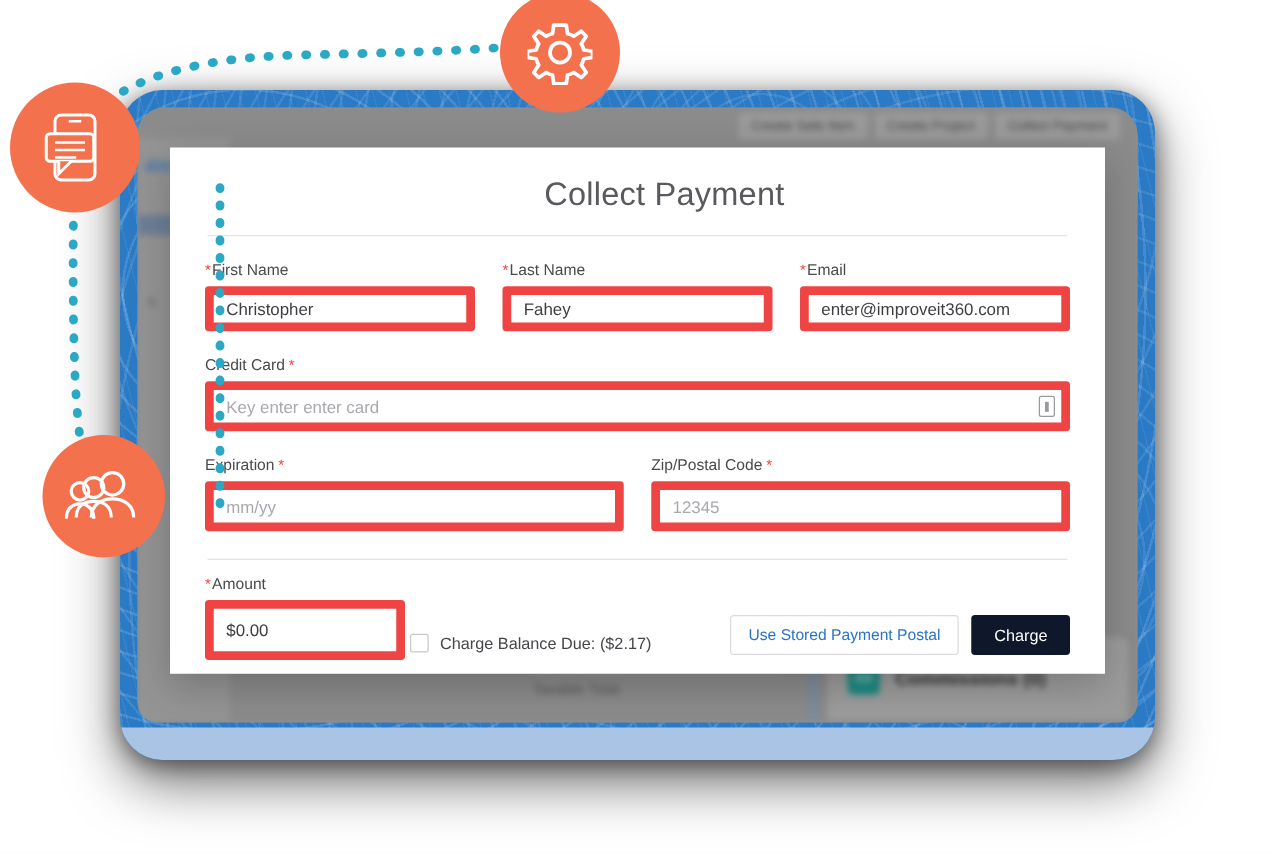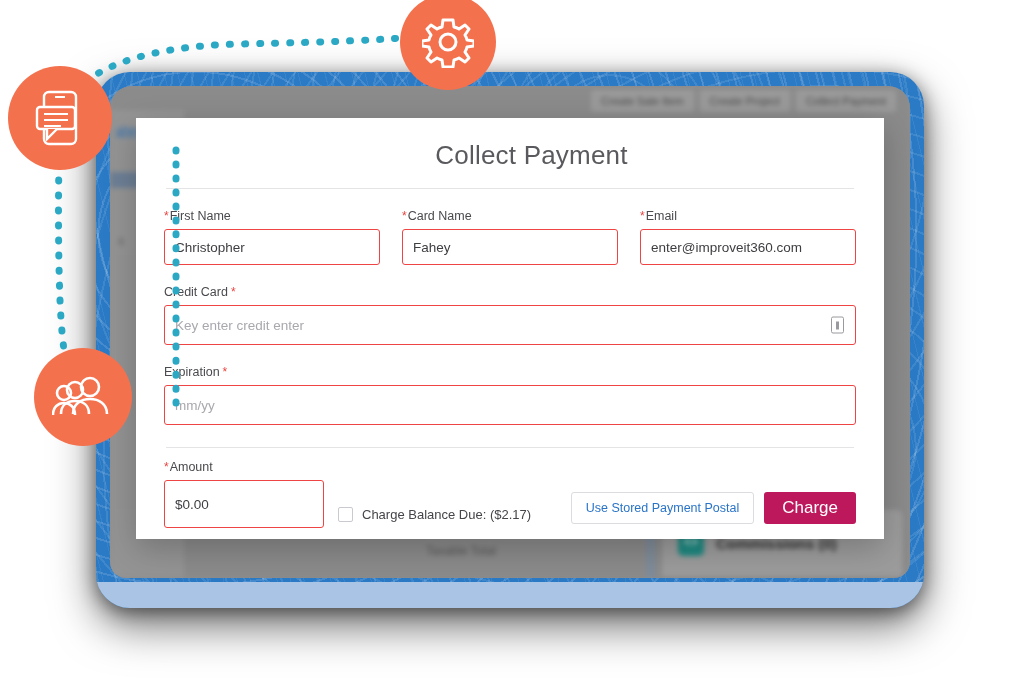--- a/index.html
+++ b/index.html
@@ -236,21 +236,21 @@
   .req {
     color: #e8443f;
     font-size: 12px;
   }
   .req.lead { margin-right: 1px; }
   .req.trail { margin-left: 3px; }
 
   .input-box {
     position: relative;
     height: 36px;
-    border: 1px solid #ef4444;
+    border: 7px solid #ef4444;
     border-radius: 3px;
     background: #ffffff;
     display: flex;
     align-items: center;
     padding: 0 10px;
     font-size: 13.5px;
     color: #3e3e42;
   }
   .input-box.placeholder { color: #a8a8ae; }
   .input-box.tall { height: 40px; }
@@ -286,21 +286,21 @@
     align-items: flex-end;
     margin-top: 12px;
   }
   #amount-field { width: 160px; }
   #amount-field .input-box { height: 48px; }
 
   #charge-balance-wrap {
     display: flex;
     align-items: center;
     gap: 9px;
-    margin-left: 14px;
+    margin-left: 4px;
     padding-bottom: 6px;
     justify-content: flex-end;
   }
   #charge-balance-checkbox {
     width: 15px; height: 15px;
     border: 1px solid #c9c9cf;
     border-radius: 2px;
     background: #fff;
   }
   #charge-balance-label {
@@ -326,23 +326,23 @@
     font-size: 12.5px;
     font-family: "Liberation Sans", sans-serif;
     white-space: nowrap;
     cursor: pointer;
   }
   #charge-button {
     height: 32px;
     padding: 0 18px;
     border: none;
     border-radius: 3px;
-    background: #be185d;
+    background: #0f172a;
     color: #ffffff;
-    font-size: 17px;
+    font-size: 13px;
     font-family: "Liberation Sans", sans-serif;
     cursor: pointer;
   }
 
   
   .badge {
     position: absolute;
     border-radius: 50%;
     background: #f4714e;
     z-index: 50;
@@ -406,43 +406,47 @@
     <div class="modal-rule"></div>
 
     <div id="modal-body">
 
       <div class="field-row">
         <div class="field">
           <div class="field-label"><span class="req lead">*</span><span>First Name</span></div>
           <div class="input-box">Christopher</div>
         </div>
         <div class="field">
-          <div class="field-label"><span class="req lead">*</span><span>Card Name</span></div>
+          <div class="field-label"><span class="req lead">*</span><span>Last Name</span></div>
           <div class="input-box">Fahey</div>
         </div>
         <div class="field">
           <div class="field-label"><span class="req lead">*</span><span>Email</span></div>
           <div class="input-box">enter@improveit360.com</div>
         </div>
       </div>
 
       <div class="field-row">
         <div class="field full" style="position: relative;">
           <div class="field-label"><span>Credit Card</span><span class="req trail">*</span></div>
-          <div class="input-box tall placeholder">Key enter credit enter</div>
+          <div class="input-box tall placeholder">Key enter enter card</div>
           <div class="card-reader-icon" style="position: absolute; right: 12px; top: 40px; transform: translateY(-50%);">
               <i></i>
             </div>
         </div>
       </div>
 
       <div class="field-row">
         <div class="field">
           <div class="field-label"><span>Expiration</span><span class="req trail">*</span></div>
           <div class="input-box tall placeholder">mm/yy</div>
+        </div>
+        <div class="field">
+          <div class="field-label"><span>Zip/Postal Code</span><span class="req trail">*</span></div>
+          <div class="input-box tall placeholder">12345</div>
         </div>
       </div>
 
       <div class="bottom-rule"></div>
 
       <div id="action-row">
         <div id="amount-field">
           <div class="field-label"><span class="req lead">*</span><span>Amount</span></div>
           <div class="input-box">$0.00</div>
         </div>

